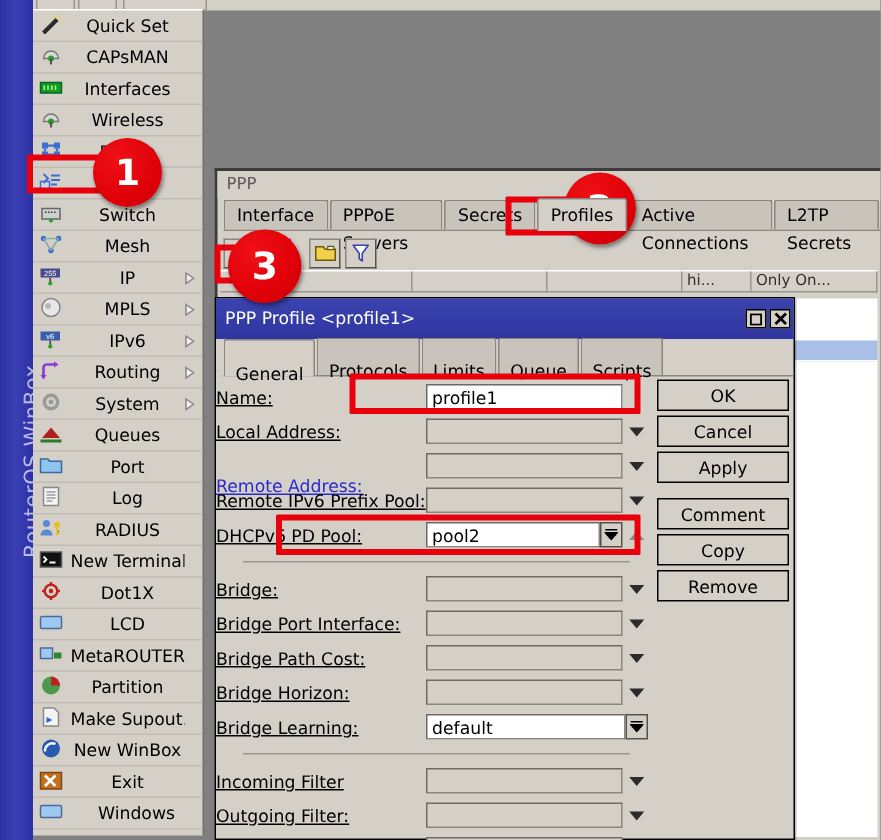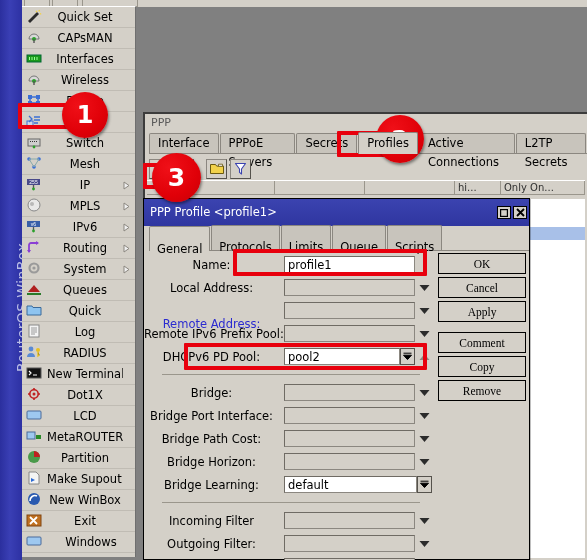--- a/index.html
+++ b/index.html
@@ -152,22 +152,22 @@
     height: 19px; line-height: 18px; padding: 12px 7px; font-size: 11.5px;
     background: #c8c4bc; border: 1px solid #8b8780; border-bottom: none;
     margin-right: 1px; border-radius: 2px 2px 0 0;
   }
   .dtab.active { background: #d4d0c8; height: 21px; line-height: 20px; margin-bottom: -1px; z-index: 2; position: relative; }
 
   .dlg-body { position: relative; height: 320px; }
   .form { position: absolute; left: 0; top: 2px; width: 288px; }
   .row { display: flex; align-items: center; height: 23px; }
   .row .lab {
-    width: 140px; text-align: center; padding-right: 5px;
-    font-size: 11.5px; color: #000; white-space: nowrap;
+    width: 140px; text-align: left; padding-right: 5px;
+    font-size: 11.5px; color: #000; white-space: nowrap; text-decoration: underline;
   }
   .row .lab.blue { color: #2b2bd0; margin-top: 26px; }
   .fld {
     flex: 1 1 auto; height: 17px; background: #d4d0c8;
     border: 1px solid #8b8780; border-top-color:#6f6b64; border-left-color:#6f6b64;
     padding: 0 3px; font-size: 11.5px; line-height: 16px; color: #000;
   }
   .fld.white { background: #fff; }
   .caret {
     width: 15px; flex: 0 0 15px; height: 17px; margin-left: 2px;
@@ -179,21 +179,21 @@
     background: #d4d0c8; border: 1px solid #55524c;
     display: flex; align-items: center; justify-content: center;
   }
   .divider { height: 1px; background: #9a968c; margin: 6px 12px 6px 18px; }
 
   .btncol { position: absolute; left: 294px; top: 2px; width: 88px; }
   .dbtn {
     height: 21px; margin-bottom: 3px; background: #d4d0c8;
     border: 1px solid #000;
     display: flex; align-items: center; justify-content: center;
-    font-size: 11.5px; color: #000; font-family: Liberation Serif, serif;
+    font-size: 11.5px; color: #000;
   }
   .btngap { height: 7px; }
 
   
   .hl { position: absolute; border: 4px solid #e8000d; border-radius: 1px; }
   .circ {
     position: absolute; border-radius: 50%;
     background: radial-gradient(circle at 35% 30%, #f01018 0%, #e00008 60%, #c60007 100%);
     color: #fff; font-weight: bold; text-align: center;
     box-shadow: 1px 2px 3px rgba(0,0,0,.45);
@@ -358,21 +358,21 @@
             <path d="M2 10l6-7 6 7z" fill="#b02020"></path>
             <path d="M1 11h14v2H1z" fill="#2a7a2a"></path>
           </svg></span>
         <span class="lbl">Queues</span>
         <span class="arr"></span>
       </div>
       <div class="mi">
         <span class="ico"><svg width="16" height="14" viewBox="0 0 16 14">
             <path d="M1 3h5l1 1.5h8V12H1z" fill="#8ec4f0" stroke="#3a6a9a"></path>
           </svg></span>
-        <span class="lbl">Quick</span>
+        <span class="lbl">Port</span>
         <span class="arr"></span>
       </div>
       <div class="mi">
         <span class="ico"><svg width="16" height="14" viewBox="0 0 16 14">
             <rect x="3" y="1" width="10" height="12" fill="#f4f4f4" stroke="#888"></rect>
             <path d="M5 4h6M5 6h6M5 8h6M5 10h4" stroke="#9a9a9a"></path>
           </svg></span>
         <span class="lbl">Log</span>
         <span class="arr"></span>
       </div>

